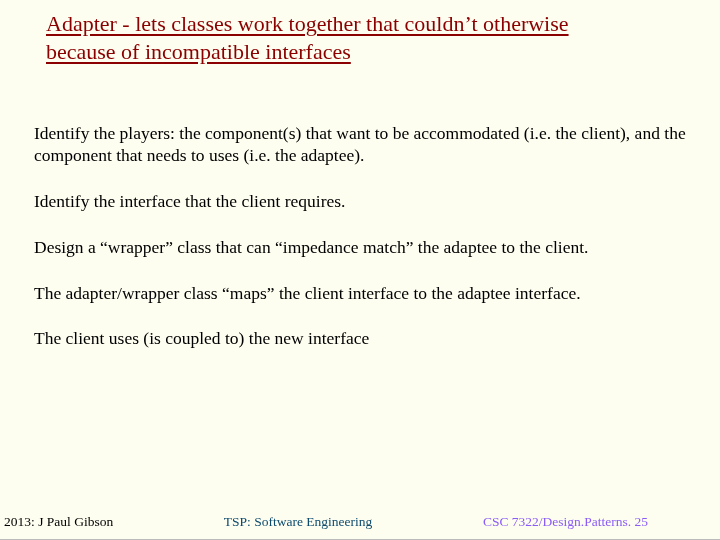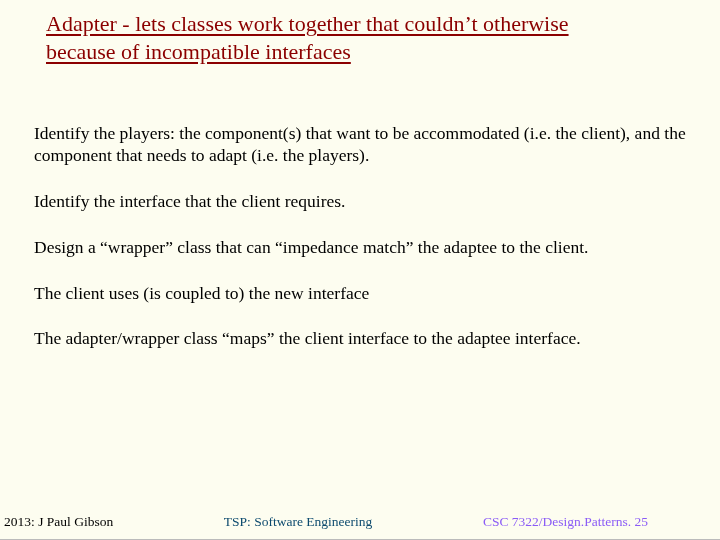--- a/index.html
+++ b/index.html
@@ -59,25 +59,25 @@
   }
 </style>
 </head>
 <body>
 
 <div class="slide">
 
   <div class="title">Adapter - lets classes work together that couldn’t otherwise because of incompatible interfaces</div>
 
   <div class="body">
-    <p class="point">Identify the players: the component(s) that want to be accommodated (i.e. the client), and the component that needs to adapt (i.e. the players).</p>
+    <p class="point">Identify the players: the component(s) that want to be accommodated (i.e. the client), and the component that needs to uses (i.e. the adaptee).</p>
     <p class="point">Identify the interface that the client requires.</p>
     <p class="point">Design a “wrapper” class that can “impedance match” the adaptee to the client.</p>
+    <p class="point">The adapter/wrapper class “maps” the client interface to the adaptee interface.</p>
     <p class="point">The client uses (is coupled to) the new interface</p>
-    <p class="point">The adapter/wrapper class “maps” the client interface to the adaptee interface.</p>
   </div>
 
   <div class="footer">
     <span class="footer-left">2013: J Paul Gibson</span>
     <span class="footer-center">TSP: Software Engineering</span>
     <span class="footer-right">CSC 7322/Design.Patterns. 25</span>
   </div>
 
   <div class="thin-line"></div>
 </div>

